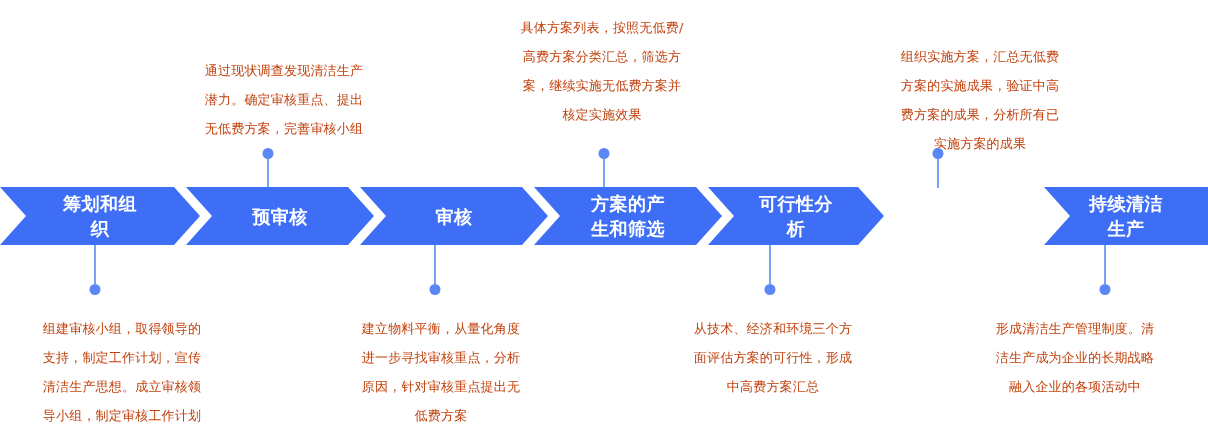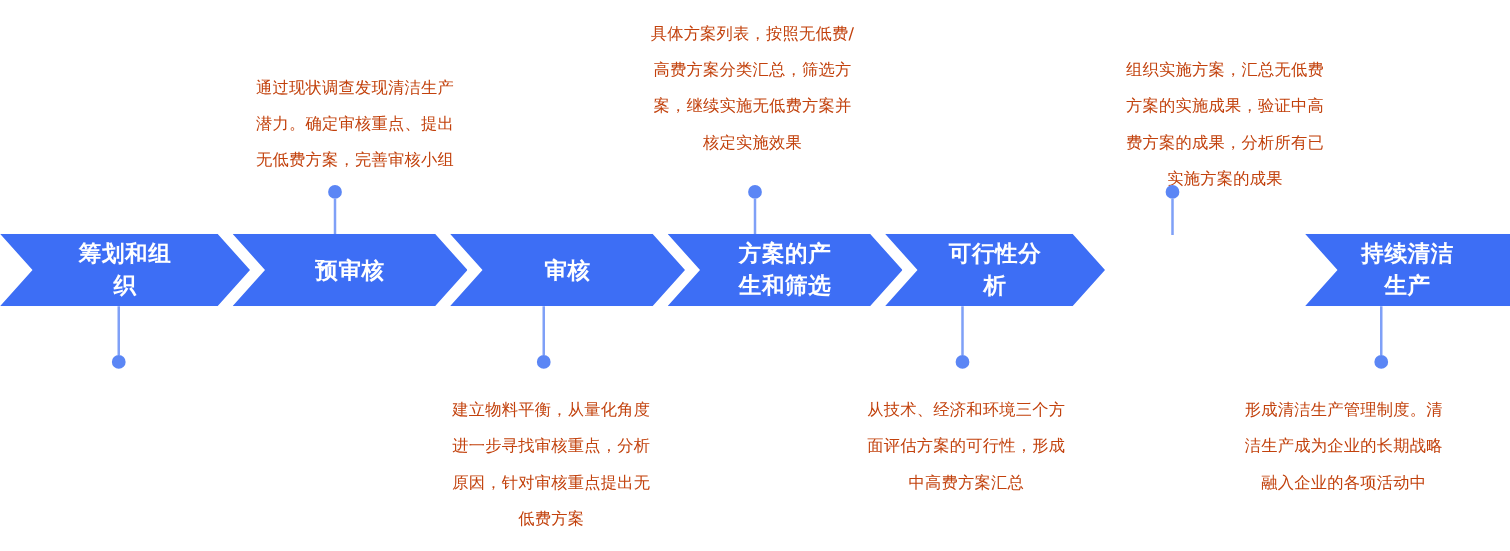--- a/index.html
+++ b/index.html
@@ -146,20 +146,24 @@
   <div class="conn down" style="left:764px;top:245px;width:12px;height:50px;">
     <span class="stem"></span>
     <span class="dot"></span>
   </div>
 
   <div class="conn down" style="left:1099px;top:245px;width:12px;height:50px;">
     <span class="stem"></span>
     <span class="dot"></span>
   </div>
 
+  <div class="callout bottom" style="left:8px;top:314px;width:228px;">组建审核小组，取得领导的
+支持，制定工作计划，宣传
+清洁生产思想。成立审核领
+导小组，制定审核工作计划</div>
 
   <div class="callout bottom" style="left:330px;top:314px;width:222px;">建立物料平衡，从量化角度
 进一步寻找审核重点，分析
 原因，针对审核重点提出无
 低费方案</div>
 
   <div class="callout bottom" style="left:662px;top:314px;width:222px;text-align:center;">从技术、经济和环境三个方
 面评估方案的可行性，形成
 中高费方案汇总</div>
 

